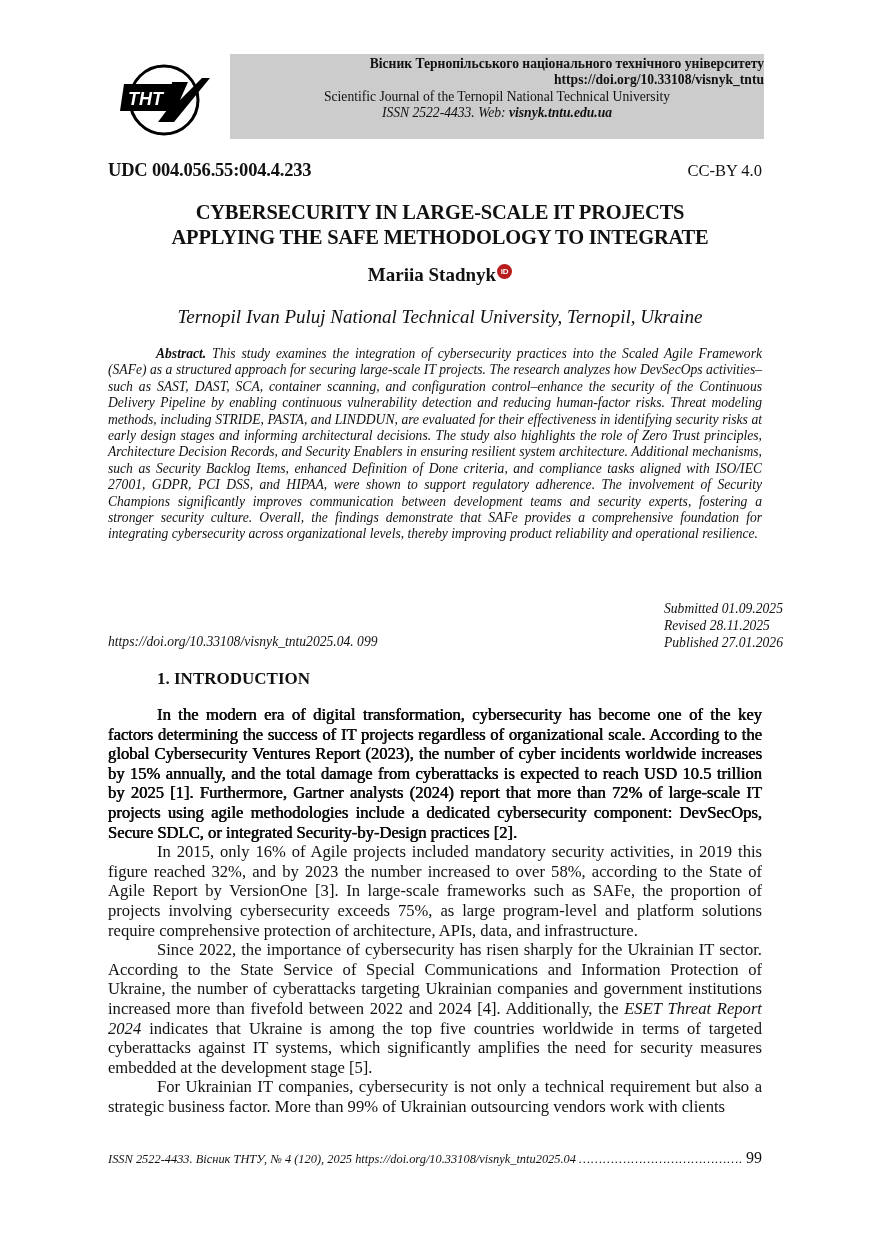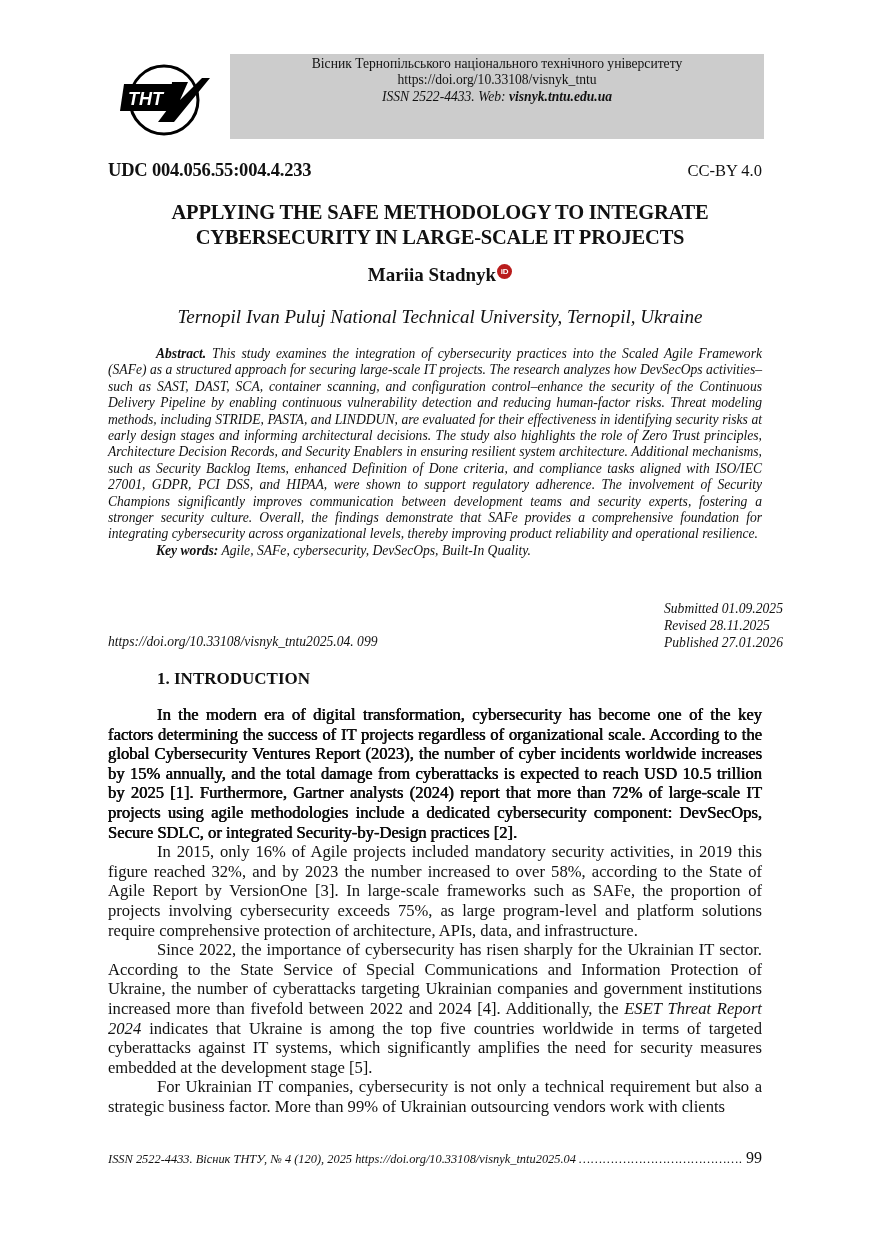--- a/index.html
+++ b/index.html
@@ -4,21 +4,21 @@
 <style>
   html, body { margin: 0; padding: 0; background: #ffffff; }
   body { width: 877px; height: 1240px; position: relative; overflow: hidden;
          font-family: "Liberation Serif", "DejaVu Serif", serif; color: #111; }
   .abs { position: absolute; }
 
   
   .logo { left: 118px; top: 56px; width: 92px; height: 86px; }
   .journal-box { left: 230px; top: 54px; width: 534px; height: 85px; background: #cccccc;
                  text-align: center; font-size: 13.6px; line-height: 16.4px; padding-top: 2px; box-sizing: border-box; }
-  .journal-box .b { font-weight: normal; }
+  .journal-box .b { font-weight: bold; text-align: right; }
   .journal-box .i { font-style: italic; }
 
   .udc { left: 108px; top: 160px; font-size: 18.5px; font-weight: bold; letter-spacing: -0.2px; }
   .license { right: 115px; top: 161px; font-size: 16.5px; }
 
   .title { left: 100px; width: 680px; top: 200px; text-align: center; font-weight: bold;
            font-size: 20.5px; line-height: 25px; letter-spacing: -0.2px; }
   .author { left: 100px; width: 680px; top: 264px; text-align: center; font-weight: bold; font-size: 19px; }
   .orcid { display: inline-block; width: 15px; height: 15px; border-radius: 50%; background: #b91c1c;
            color: #fff; font-family: "Liberation Sans", sans-serif; font-size: 8px; font-weight: bold;
@@ -54,40 +54,40 @@
     <polygon points="6,28 58,28 52,55 2,55" fill="#000"></polygon>
     <polygon points="54,26 70,26 62,44 84,22 92,22 56,66 40,66 52,50" fill="#000"></polygon>
     <rect x="3" y="60" width="0" height="0"></rect>
     <text x="10" y="49" fill="#fff" font-family="Liberation Sans, sans-serif" font-weight="bold" font-style="italic" font-size="18">ТНТ</text>
   </svg>
 </div>
 
 <div class="abs journal-box">
   <div class="b">Вісник Тернопільського національного технічного університету</div>
   <div class="b">https://doi.org/10.33108/visnyk_tntu</div>
+  <div>Scientific Journal of the Ternopil National Technical University</div>
   <div class="i"><span>ISSN 2522-4433. Web: </span><b>visnyk.tntu.edu.ua</b></div>
 </div>
 
 <div class="abs udc">UDC 004.056.55:004.4.233</div>
 <div class="abs license">CC-BY 4.0</div>
 
 <div class="abs title">
+  <div>CYBERSECURITY IN LARGE-SCALE IT PROJECTS</div>
   <div>APPLYING THE SAFE METHODOLOGY TO INTEGRATE</div>
-  <div>CYBERSECURITY IN LARGE-SCALE IT PROJECTS</div>
 </div>
 
 <div class="abs author">
   <span>Mariia Stadnyk</span><span class="orcid">iD</span>
 </div>
 
 <div class="abs affil">Ternopil Ivan Puluj National Technical University, Ternopil, Ukraine</div>
 
 <div class="abs abstract">
   <p><b>Abstract.</b><span> This study examines the integration of cybersecurity practices into the Scaled Agile Framework (SAFe) as a structured approach for securing large-scale IT projects. The research analyzes how DevSecOps activities–such as SAST, DAST, SCA, container scanning, and configuration control–enhance the security of the Continuous Delivery Pipeline by enabling continuous vulnerability detection and reducing human-factor risks. Threat modeling methods, including STRIDE, PASTA, and LINDDUN, are evaluated for their effectiveness in identifying security risks at early design stages and informing architectural decisions. The study also highlights the role of Zero Trust principles, Architecture Decision Records, and Security Enablers in ensuring resilient system architecture. Additional mechanisms, such as Security Backlog Items, enhanced Definition of Done criteria, and compliance tasks aligned with ISO/IEC 27001, GDPR, PCI DSS, and HIPAA, were shown to support regulatory adherence. The involvement of Security Champions significantly improves communication between development teams and security experts, fostering a stronger security culture. Overall, the findings demonstrate that SAFe provides a comprehensive foundation for integrating cybersecurity across organizational levels, thereby improving product reliability and operational resilience.</span></p>
-  <p><b>Key words:</b><span> Agile, SAFe, cybersecurity, DevSecOps, Built-In Quality.</span></p>
 </div>
 
 <div class="abs dates">
   <div>Submitted 01.09.2025</div>
   <div>Revised 28.11.2025</div>
   <div>Published 27.01.2026</div>
 </div>
 
 <div class="abs doi-line">https://doi.org/10.33108/visnyk_tntu2025.04. 099</div>
 

